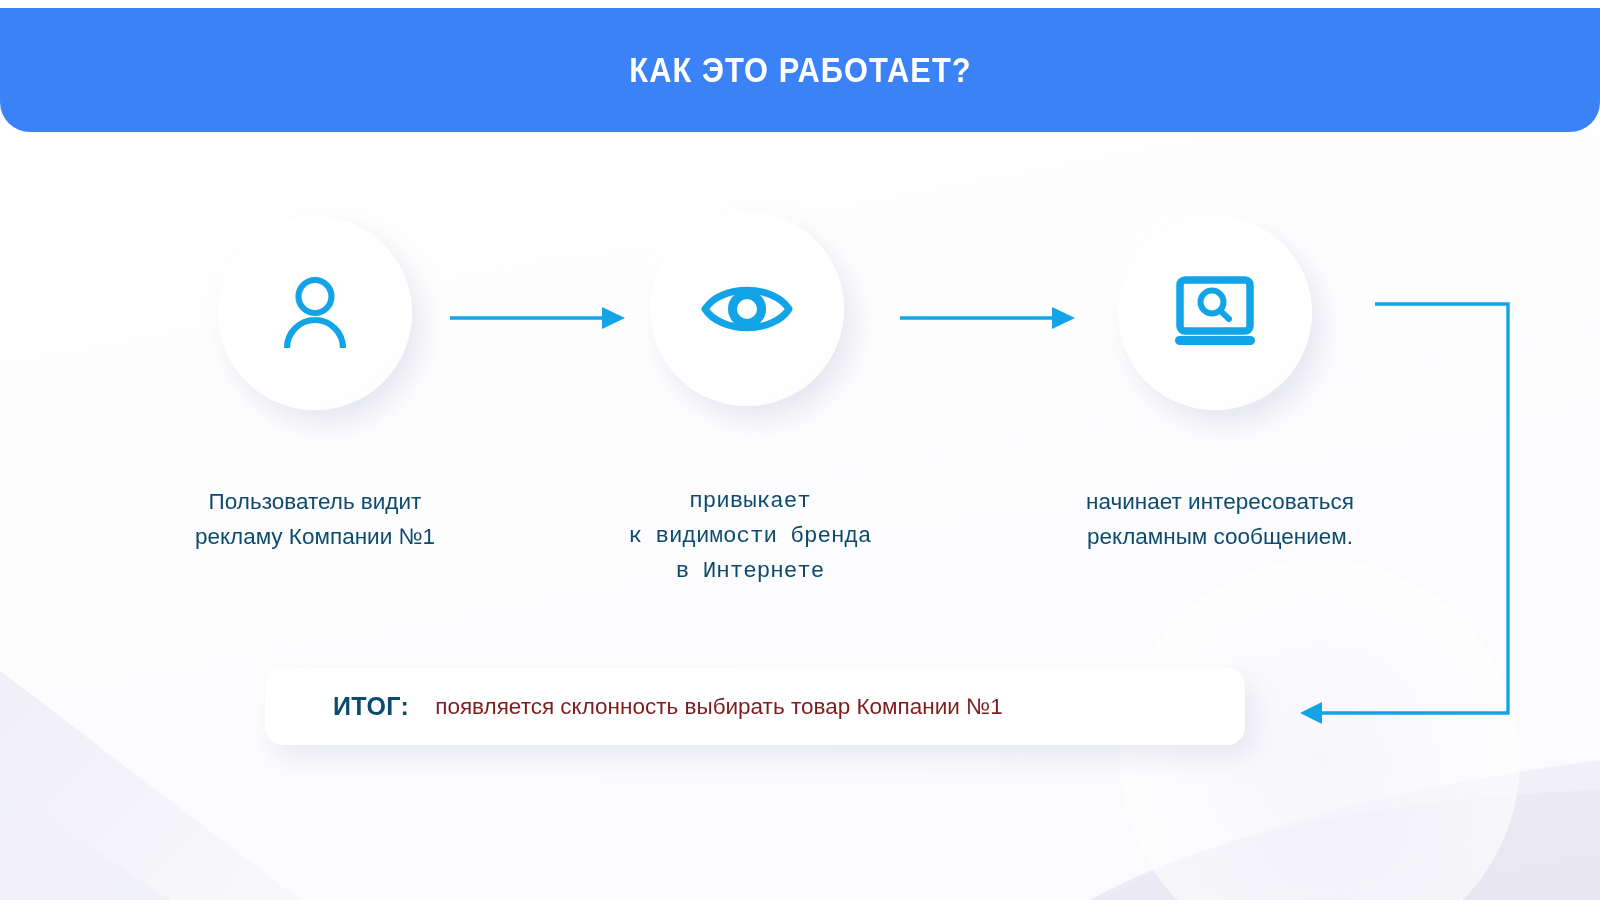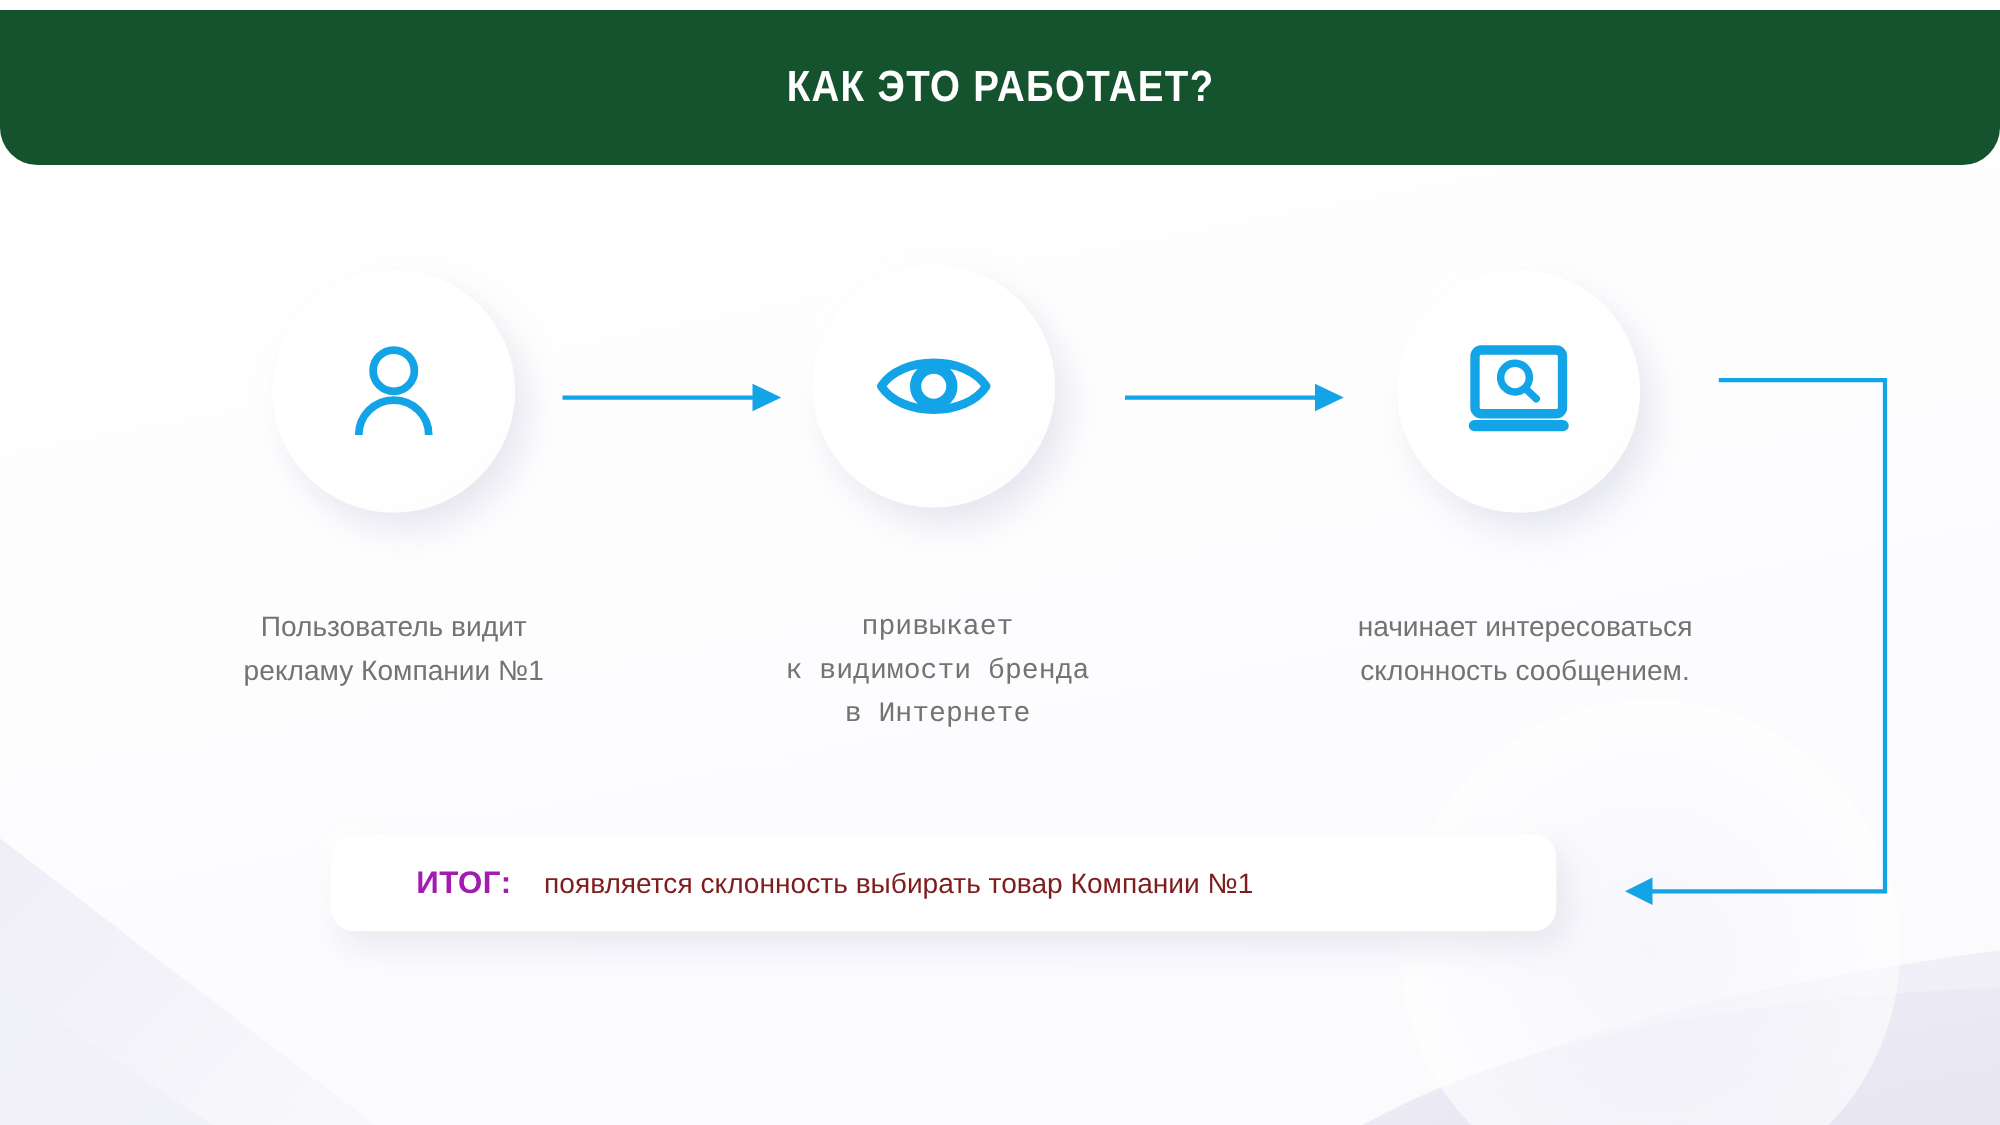--- a/index.html
+++ b/index.html
@@ -21,21 +21,21 @@
     position:absolute; inset:0;
     width:1600px; height:900px;
     pointer-events:none;
   }
 
   
   .banner {
     position:absolute;
     left:0; top:8px;
     width:1600px; height:124px;
-    background:#14532d;
+    background:#3b82f6;
     border-radius:0 0 30px 30px;
     display:flex; align-items:center; justify-content:center;
   }
   .banner-title {
     color:#ffffff;
     font-size:35px;
     font-weight:bold;
     letter-spacing:1.2px;
     transform:scaleX(0.88);
     white-space:nowrap;
@@ -52,21 +52,21 @@
       radial-gradient(circle at 35% 30%, #ffffff 0%, #ffffff 58%, #fcfcfe 100%);
     box-shadow:
        10px 14px 26px rgba(180,180,205,0.30),
       -8px -8px 20px rgba(255,255,255,0.95);
     display:flex; align-items:center; justify-content:center;
   }
 
   .caption {
     position:absolute;
     text-align:center;
-    color:#737373;
+    color:#0c4a6e;
     font-size:22.5px;
     line-height:35px;
     white-space:pre-line;
   }
 
   
   .arrow-svg { position:absolute; overflow:visible; }
 
   
   .result-card {
@@ -74,21 +74,21 @@
     left:265px; top:668px;
     width:980px; height:77px;
     background:#ffffff;
     border-radius:18px;
     box-shadow:
        8px 12px 26px rgba(178,178,205,0.28),
       -6px -6px 16px rgba(255,255,255,0.9);
     display:flex; align-items:center;
   }
   .result-label {
-    color:#a21caf;
+    color:#0c4a6e;
     font-size:25px;
     font-weight:bold;
     margin-left:68px;
     letter-spacing:0.4px;
   }
   .result-text {
     color:#7f1d1d;
     font-size:22.5px;
     margin-left:26px;
   }
@@ -160,21 +160,21 @@
 
     <div class="circle" style="left:1118px; top:216px;">
       <svg width="92" height="78" viewBox="0 0 92 78" xmlns="http://www.w3.org/2000/svg">
         <rect x="11" y="6" width="70" height="51" rx="5" ry="5" fill="none" stroke="#13A4E8" stroke-width="7.5"></rect>
         <rect x="6" y="62" width="80" height="9" rx="4.5" fill="#13A4E8"></rect>
         <circle cx="43" cy="28" r="11.5" fill="none" stroke="#13A4E8" stroke-width="6"></circle>
         <line x1="51" y1="36.5" x2="60" y2="45" stroke="#13A4E8" stroke-width="6" stroke-linecap="round"></line>
       </svg>
     </div>
     <div class="caption" style="left:1030px; top:484px; width:380px;">начинает интересоваться
-склонность сообщением.</div>
+рекламным сообщением.</div>
 
     <svg class="arrow-svg" style="left:450px; top:300px;" width="175" height="36" viewBox="0 0 175 36" xmlns="http://www.w3.org/2000/svg">
       <line x1="0" y1="18" x2="155" y2="18" stroke="#13A4E8" stroke-width="3.4"></line>
       <polygon points="152,7 175,18 152,29" fill="#13A4E8"></polygon>
     </svg>
 
     <svg class="arrow-svg" style="left:900px; top:300px;" width="175" height="36" viewBox="0 0 175 36" xmlns="http://www.w3.org/2000/svg">
       <line x1="0" y1="18" x2="155" y2="18" stroke="#13A4E8" stroke-width="3.4"></line>
       <polygon points="152,7 175,18 152,29" fill="#13A4E8"></polygon>
     </svg>

